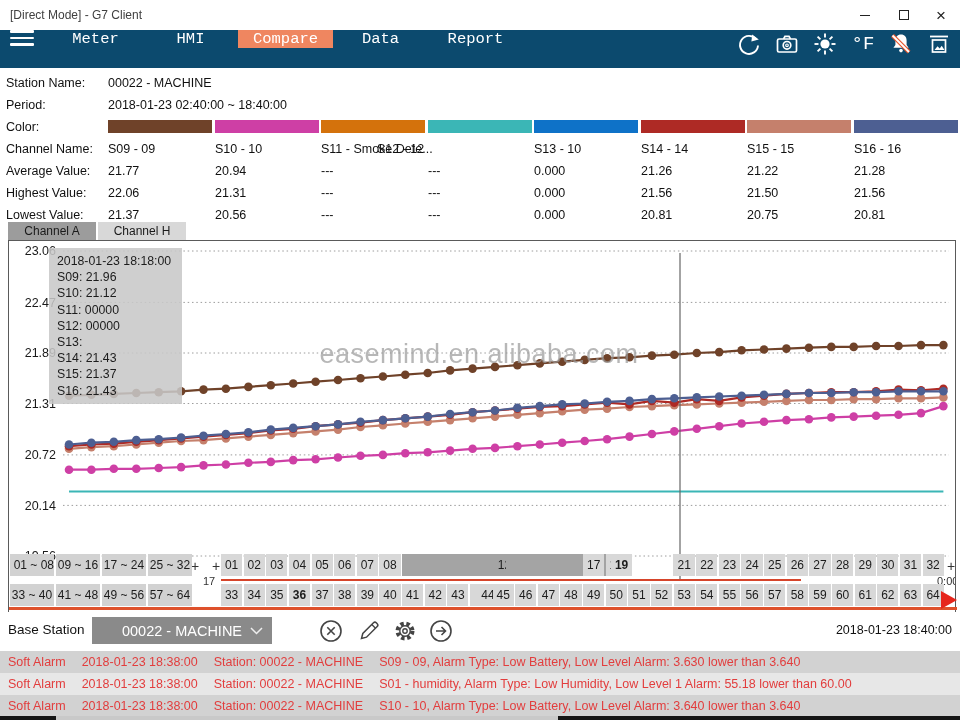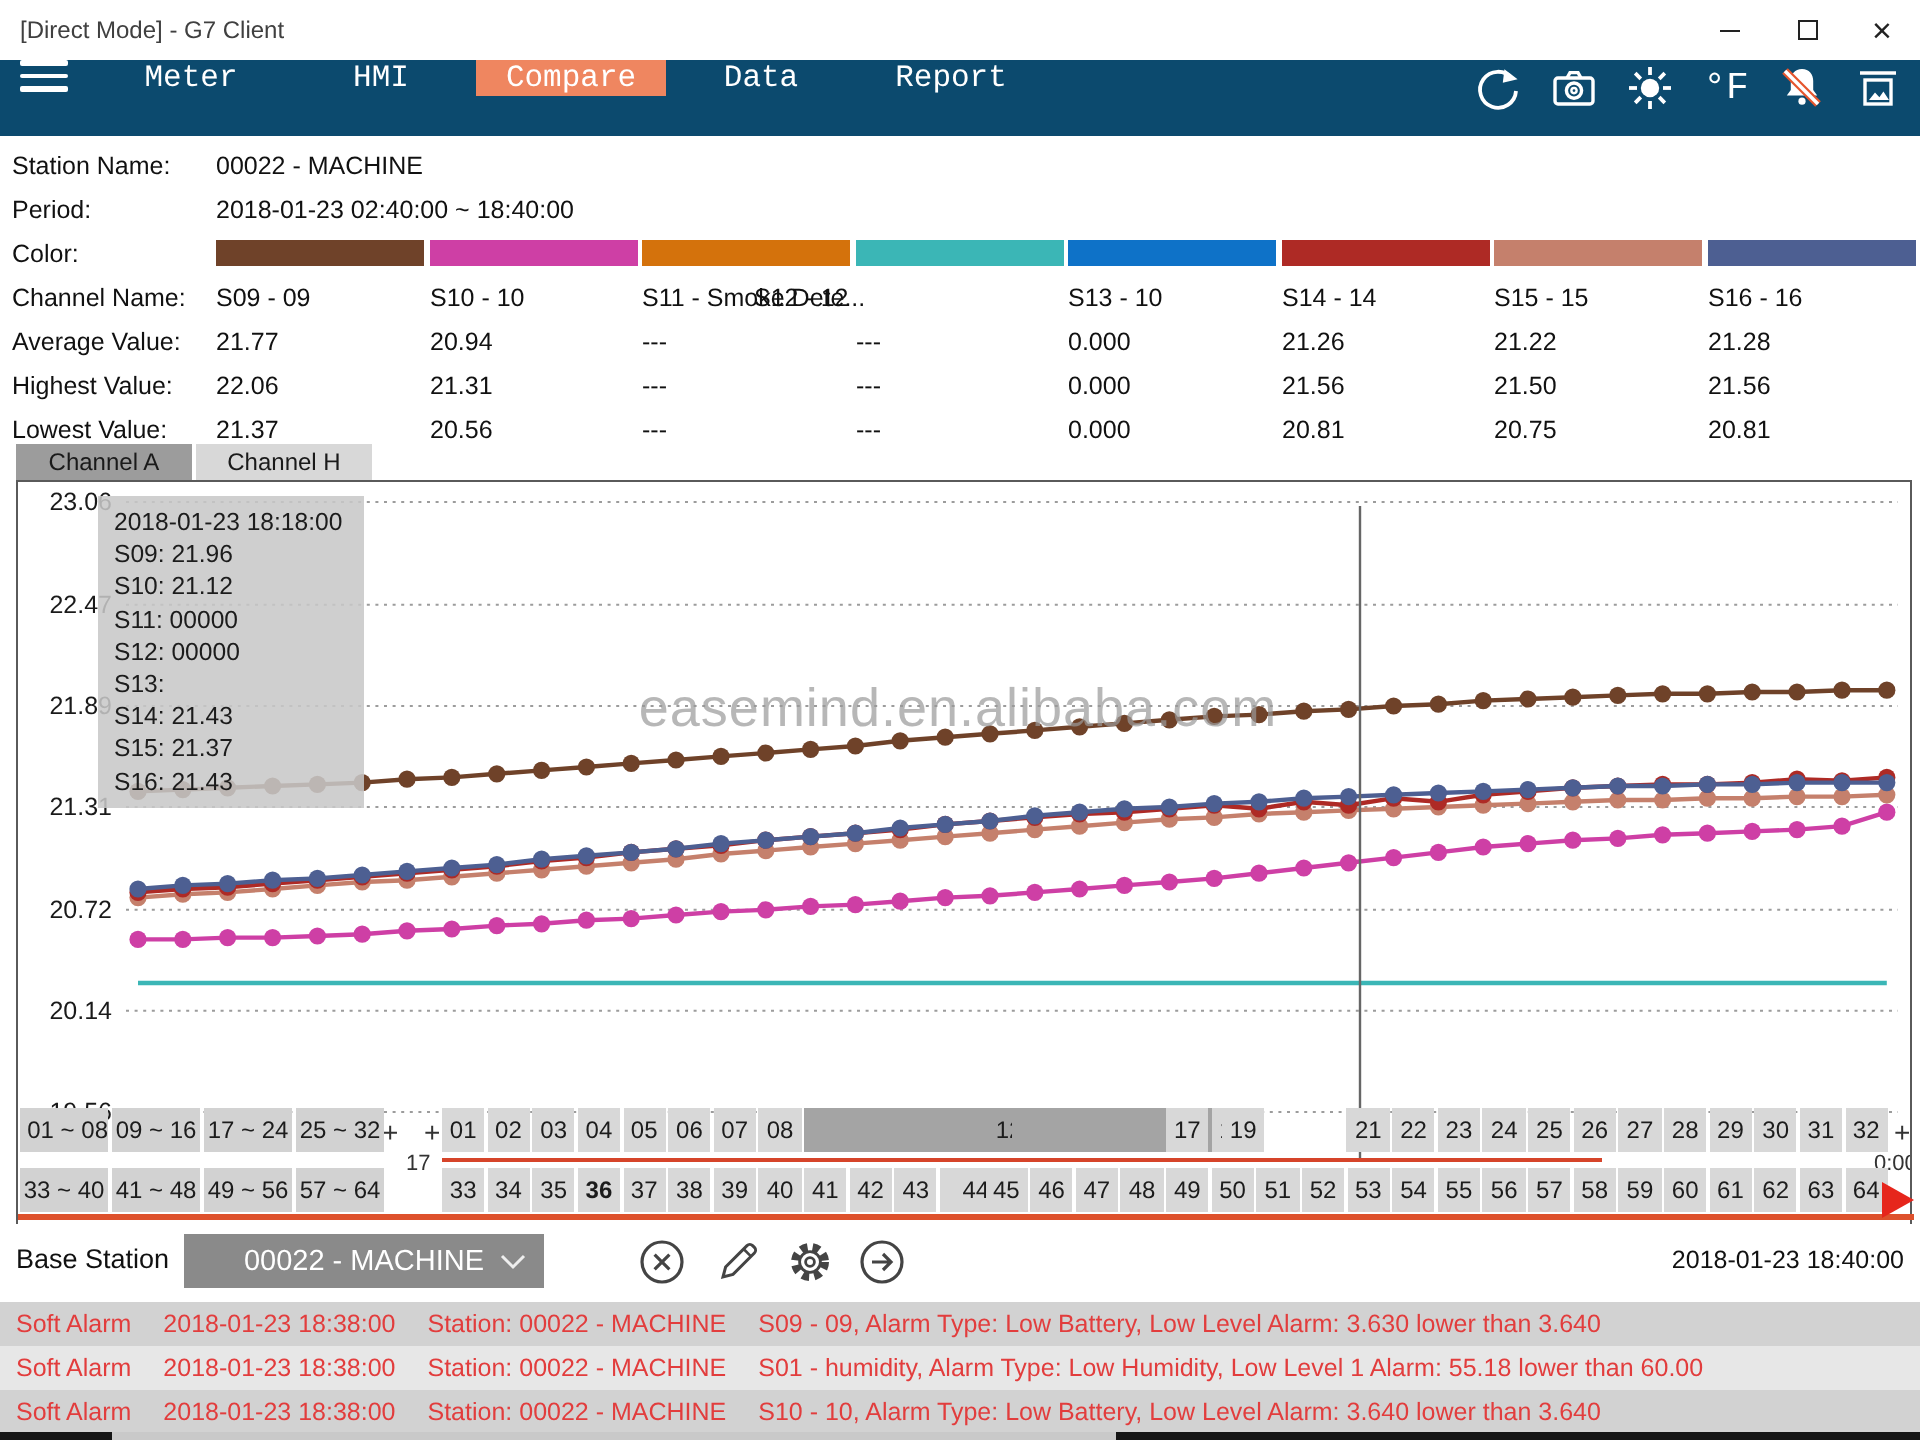--- a/index.html
+++ b/index.html
@@ -483,21 +483,21 @@
         <div class="selbtn sel" style="top: 313px; left: 393.04px; width: 21.2px;">09</div>
         <div class="selbtn sel" style="top: 313px; left: 415.67px; width: 21.2px;">10</div>
         <div class="selbtn sel" style="top: 313px; left: 438.3px; width: 21.2px;">11</div>
         <div class="selbtn sel" style="top: 313px; left: 460.93px; width: 21.2px;">12</div>
         <div class="selbtn sel" style="top: 313px; left: 483.56px; width: 21.2px; margin-left: 13px;">13</div>
         <div class="selbtn sel" style="top: 313px; left: 506.19px; width: 21.2px;">14</div>
         <div class="selbtn sel" style="top: 313px; left: 528.82px; width: 21.2px;">15</div>
         <div class="selbtn sel" style="top: 313px; left: 551.45px; width: 21.2px;">16</div>
         <div class="selbtn" style="top: 313px; left: 574.08px; width: 21.2px;">17</div>
         <div class="selbtn" style="top: 313px; left: 596.71px; width: 21.2px;">18</div>
-        <div class="selbtn" style="top: 313px; left: 602px; width: 21.2px;">19</div>
+        <div class="selbtn" style="top: 313px; left: 602px; width: 21.2px; font-weight: bold;">19</div>
         <div class="selbtn" style="top: 313px; left: 664px; width: 21.2px;">20</div>
         <div class="selbtn" style="top: 313px; left: 664.6px; width: 21.2px;">21</div>
         <div class="selbtn" style="top: 313px; left: 687.23px; width: 21.2px;">22</div>
         <div class="selbtn" style="top: 313px; left: 709.86px; width: 21.2px;">23</div>
         <div class="selbtn" style="top: 313px; left: 732.49px; width: 21.2px;">24</div>
         <div class="selbtn" style="top: 313px; left: 755.12px; width: 21.2px;">25</div>
         <div class="selbtn" style="top: 313px; left: 777.75px; width: 21.2px;">26</div>
         <div class="selbtn" style="top: 313px; left: 800.38px; width: 21.2px;">27</div>
         <div class="selbtn" style="top: 313px; left: 823.01px; width: 21.2px;">28</div>
         <div class="selbtn" style="top: 313px; left: 845.64px; width: 21.2px;">29</div>

